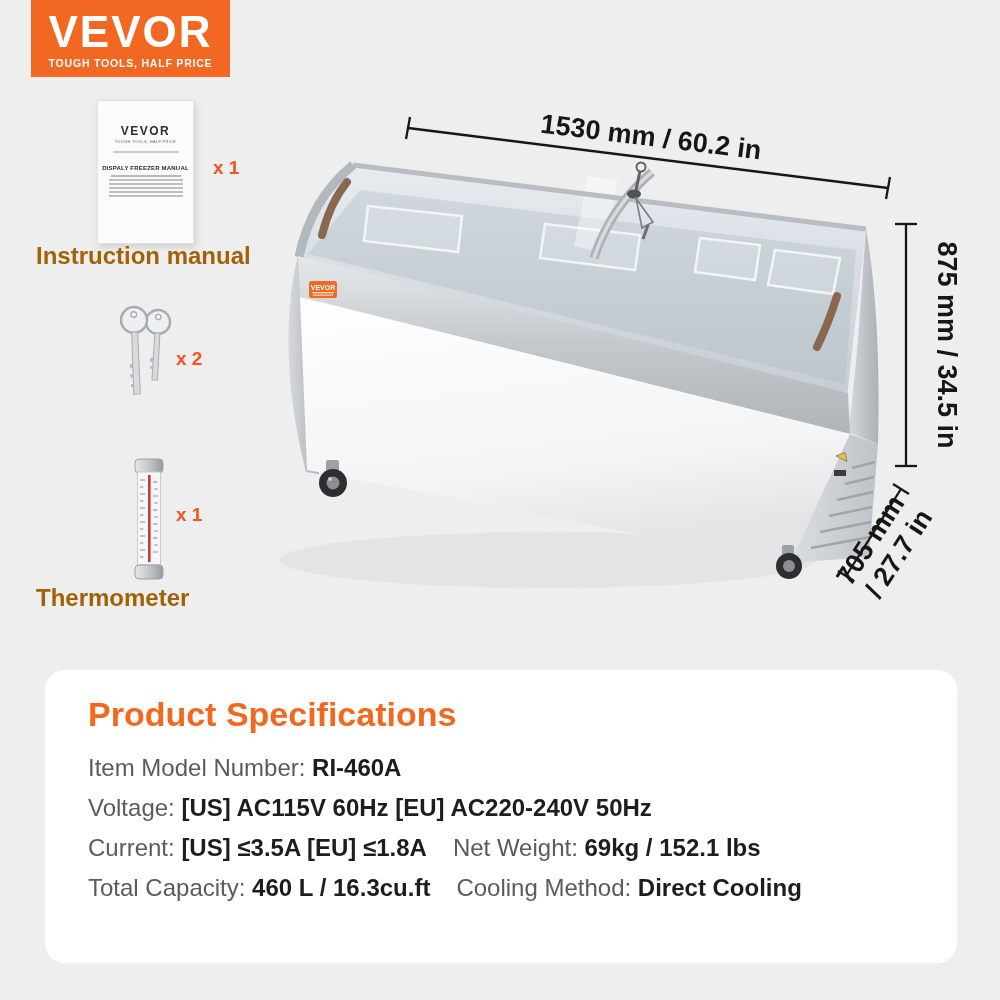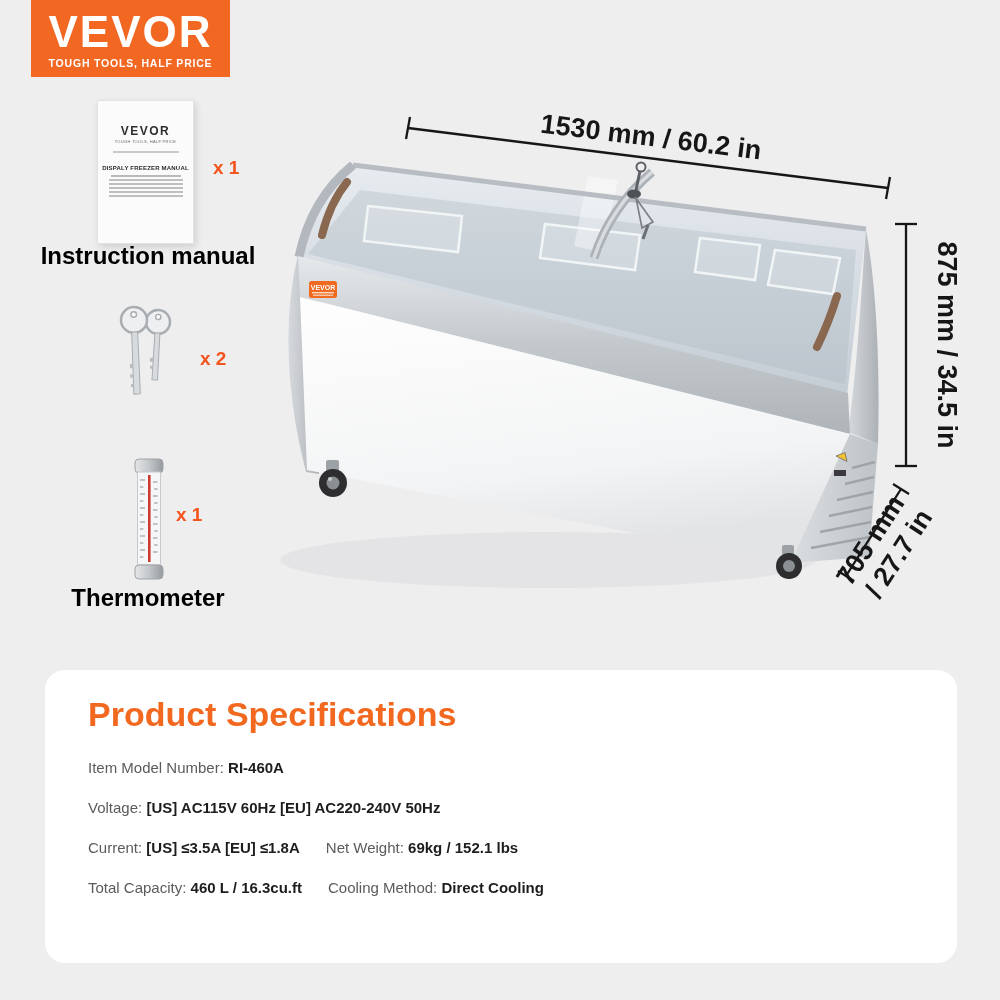--- a/index.html
+++ b/index.html
@@ -20,41 +20,41 @@
   .p-brand{font-weight:bold;font-size:12px;letter-spacing:1.5px;color:#2E2E30;margin-top:24px;line-height:12px;}
   .p-tag{font-size:4px;color:#6A6A6C;margin-top:2px;letter-spacing:.3px;}
   .p-line{width:66px;height:1.5px;background:#C9C9CB;margin-top:7px;}
   .p-title{font-weight:bold;font-size:6px;color:#2A2A2C;margin-top:12px;letter-spacing:.2px;white-space:nowrap;}
   .p-model{width:70px;height:2px;background:#B9B9BB;margin-top:4px;}
   .p-par{width:74px;height:1.5px;background:#BFBFC1;margin-top:2.5px;}
   .p-par:first-of-type{margin-top:22px;}
 
   .qty{position:absolute;font-weight:bold;font-size:19px;color:#F4541D;white-space:nowrap;}
   .qty-manual{left:213px;top:157px;}
-  .qty-keys{left:176px;top:348px;margin-left:24px;}
+  .qty-keys{left:176px;top:348px;}
   .qty-therm{left:176px;top:504px;}
 
-  .acc-label{position:absolute;left:28px;width:240px;text-align:center;
-             font-weight:bold;font-size:24px;color:#000000;white-space:nowrap;}
+  .acc-label{position:absolute;left:36px;width:240px;
+             font-weight:bold;font-size:24px;color:#a16207;white-space:nowrap;}
   .lbl-manual{top:242px;}
   .lbl-keys{top:396px;}
   .lbl-therm{top:584px;}
 
   .keys-art{position:absolute;left:112px;top:302px;}
   .therm-art{position:absolute;left:127px;top:458px;}
 
   
   .scene{position:absolute;left:0;top:0;width:1000px;height:1000px;}
   .dim-text{font-family:"Liberation Sans","DejaVu Sans",sans-serif;font-weight:bold;font-size:27px;fill:#161616;}
 
   
   .spec-card{position:absolute;left:45px;top:670px;width:912px;height:293px;background:#FFFFFF;
              border-radius:20px;box-sizing:border-box;padding:26px 30px 0 43px;}
   .spec-title{color:#F2681F;font-weight:bold;font-size:34px;line-height:36px;margin-bottom:16px;}
-  .spec-row{font-size:15px;line-height:40px;white-space:nowrap;}
+  .spec-row{font-size:24px;line-height:40px;white-space:nowrap;}
   .spec-label{color:#5B5B5B;}
   .spec-value{color:#1D1D1D;font-weight:bold;}
   .spec-pair + .spec-pair{margin-left:26px;}
 </style>
 </head>
 <body>
 
 <div class="stage">
 
   <div class="logo">

